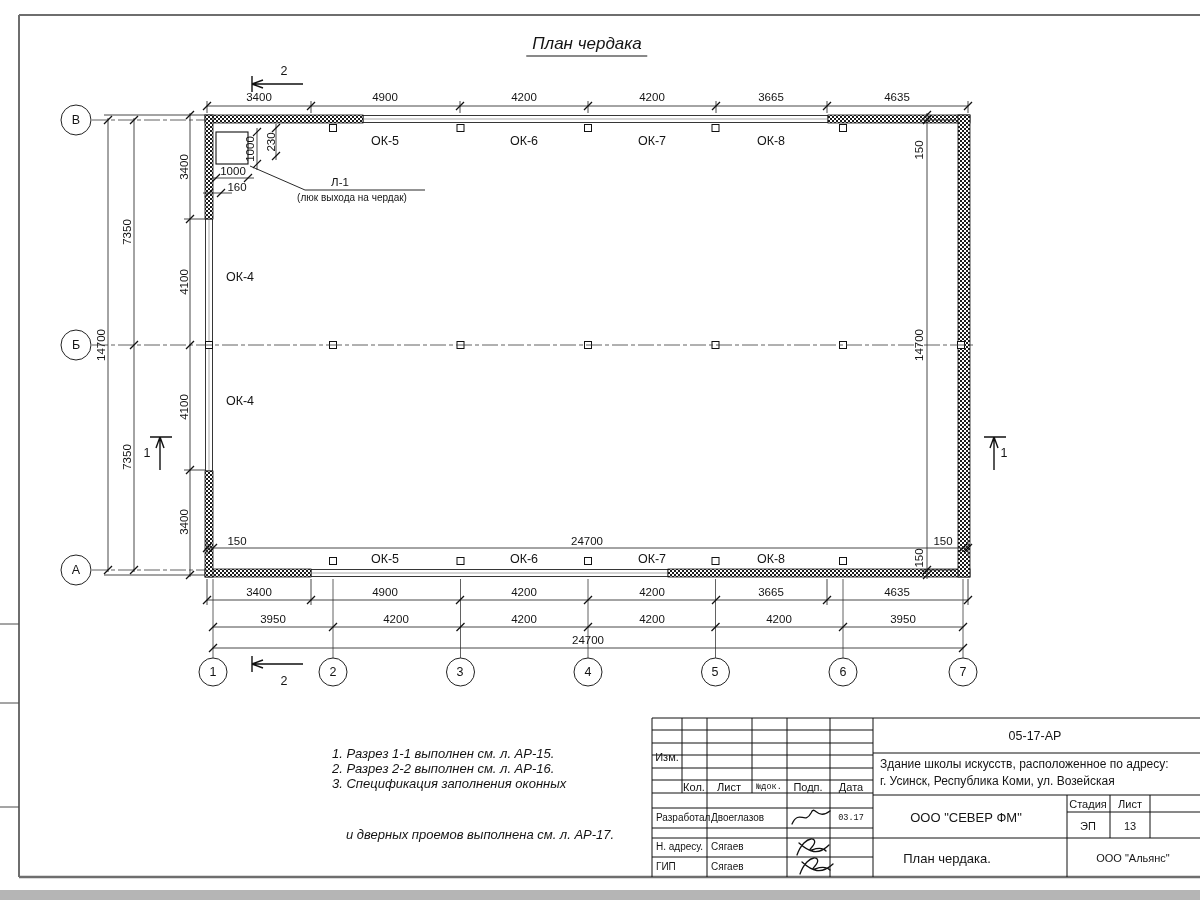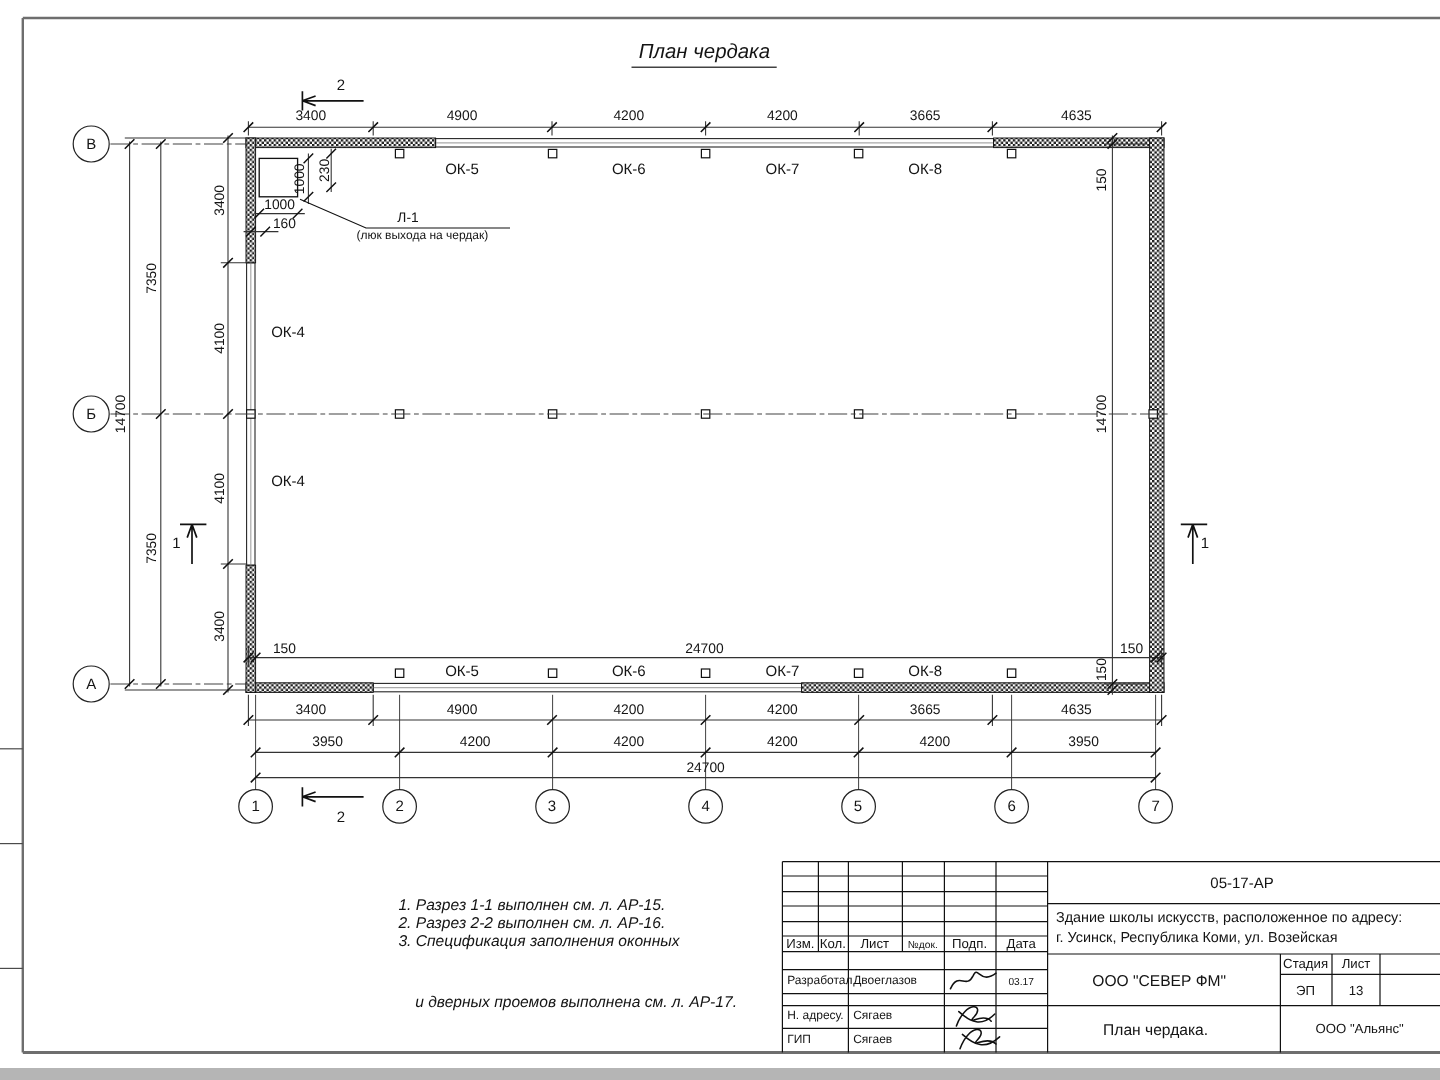--- a/index.html
+++ b/index.html
@@ -9,21 +9,21 @@
   .lbl{position:absolute;white-space:nowrap;color:#141414;}
   .c{transform:translate(-50%,-50%);}
   .r{transform:translate(-50%,-50%) rotate(-90deg);}
   .d{font-size:11.5px;}
   .w{font-size:12.5px;}
   .ax{font-size:12.5px;}
   .sec{font-size:12.5px;}
   .t-title{font-size:17px;font-style:italic;border-bottom:1px solid #141414;padding:0 6px 2px 6px;}
   .note{font-size:13px;font-style:italic;}
   .tb{font-size:11px;}
-  .tb-sm{font-size:8.5px;}
+  .tb-sm{font-size:8.5px;font-family:Liberation Mono, monospace;}
   .tb-md{font-size:10px;}
   .tb-lg{font-size:13px;}
   .tb-doc{font-size:12.5px;}
   .tb-adr{font-size:12px;}
   .tiny{font-size:10px;}
 </style>
 </head>
 <body>
 
 <div class="sheet">
@@ -244,35 +244,35 @@
   <span class="lbl c sec" style="left:1004px;top:453px;">1</span>
 
   <span class="lbl note" style="left:332px;top:746px;">1. Разрез 1-1 выполнен см. л. АР-15.</span>
   <span class="lbl note" style="left:332px;top:761px;">2. Разрез 2-2 выполнен см. л. АР-16.</span>
   <span class="lbl note" style="left:332px;top:776px;">3. Спецификация заполнения оконных</span>
   <span class="lbl note" style="left:346px;top:791px;margin-top:36px;">и дверных проемов выполнена см. л. АР-17.</span>
 
   <span class="lbl c tb-doc" style="left:1035px;top:736px;">05-17-АР</span>
   <span class="lbl tb-adr" style="left:880px;top:757px;">Здание школы искусств, расположенное по адресу:</span>
   <span class="lbl tb-adr" style="left:880px;top:774px;">г. Усинск, Республика Коми, ул. Возейская</span>
-  <span class="lbl c tb" style="left:667px;top:787px;text-align:center;">Изм.</span>
+  <span class="lbl c tb" style="left:667px;top:757px;text-align:center;">Изм.</span>
   <span class="lbl c tb" style="left:694px;top:787px;">Кол.</span>
   <span class="lbl c tb" style="left:729px;top:787px;">Лист</span>
   <span class="lbl c tb-sm" style="left:769px;top:787px;">№док.</span>
   <span class="lbl c tb" style="left:808px;top:787px;">Подп.</span>
   <span class="lbl c tb" style="left:851px;top:787px;">Дата</span>
   <span class="lbl tb-md" style="left:656px;top:812px;">Разработал</span>
   <span class="lbl tb-md" style="left:711px;top:812px;">Двоеглазов</span>
   <span class="lbl c tb-sm" style="left:851px;top:818px;">03.17</span>
   <span class="lbl tb-md" style="left:656px;top:841px;">Н. адресу.</span>
   <span class="lbl tb-md" style="left:711px;top:841px;">Сягаев</span>
   <span class="lbl tb-md" style="left:656px;top:861px;">ГИП</span>
   <span class="lbl tb-md" style="left:711px;top:861px;">Сягаев</span>
   <span class="lbl c tb-lg" style="left:966px;top:817px;">ООО "СЕВЕР ФМ"</span>
   <span class="lbl c tb" style="left:1088px;top:804px;">Стадия</span>
   <span class="lbl c tb" style="left:1130px;top:804px;">Лист</span>
   <span class="lbl c tb" style="left:1238px;top:804px;margin-top:24px;">Листов</span>
   <span class="lbl c tb" style="left:1088px;top:826px;">ЭП</span>
   <span class="lbl c tb" style="left:1130px;top:826px;">13</span>
-  <span class="lbl c tb-lg" style="left:947px;top:858px;margin-left:16px;">План чердака.</span>
+  <span class="lbl c tb-lg" style="left:947px;top:858px;">План чердака.</span>
   <span class="lbl c tb" style="left:1133px;top:858px;">ООО "Альянс"</span>
 
 </div>
 
 </body></html>

